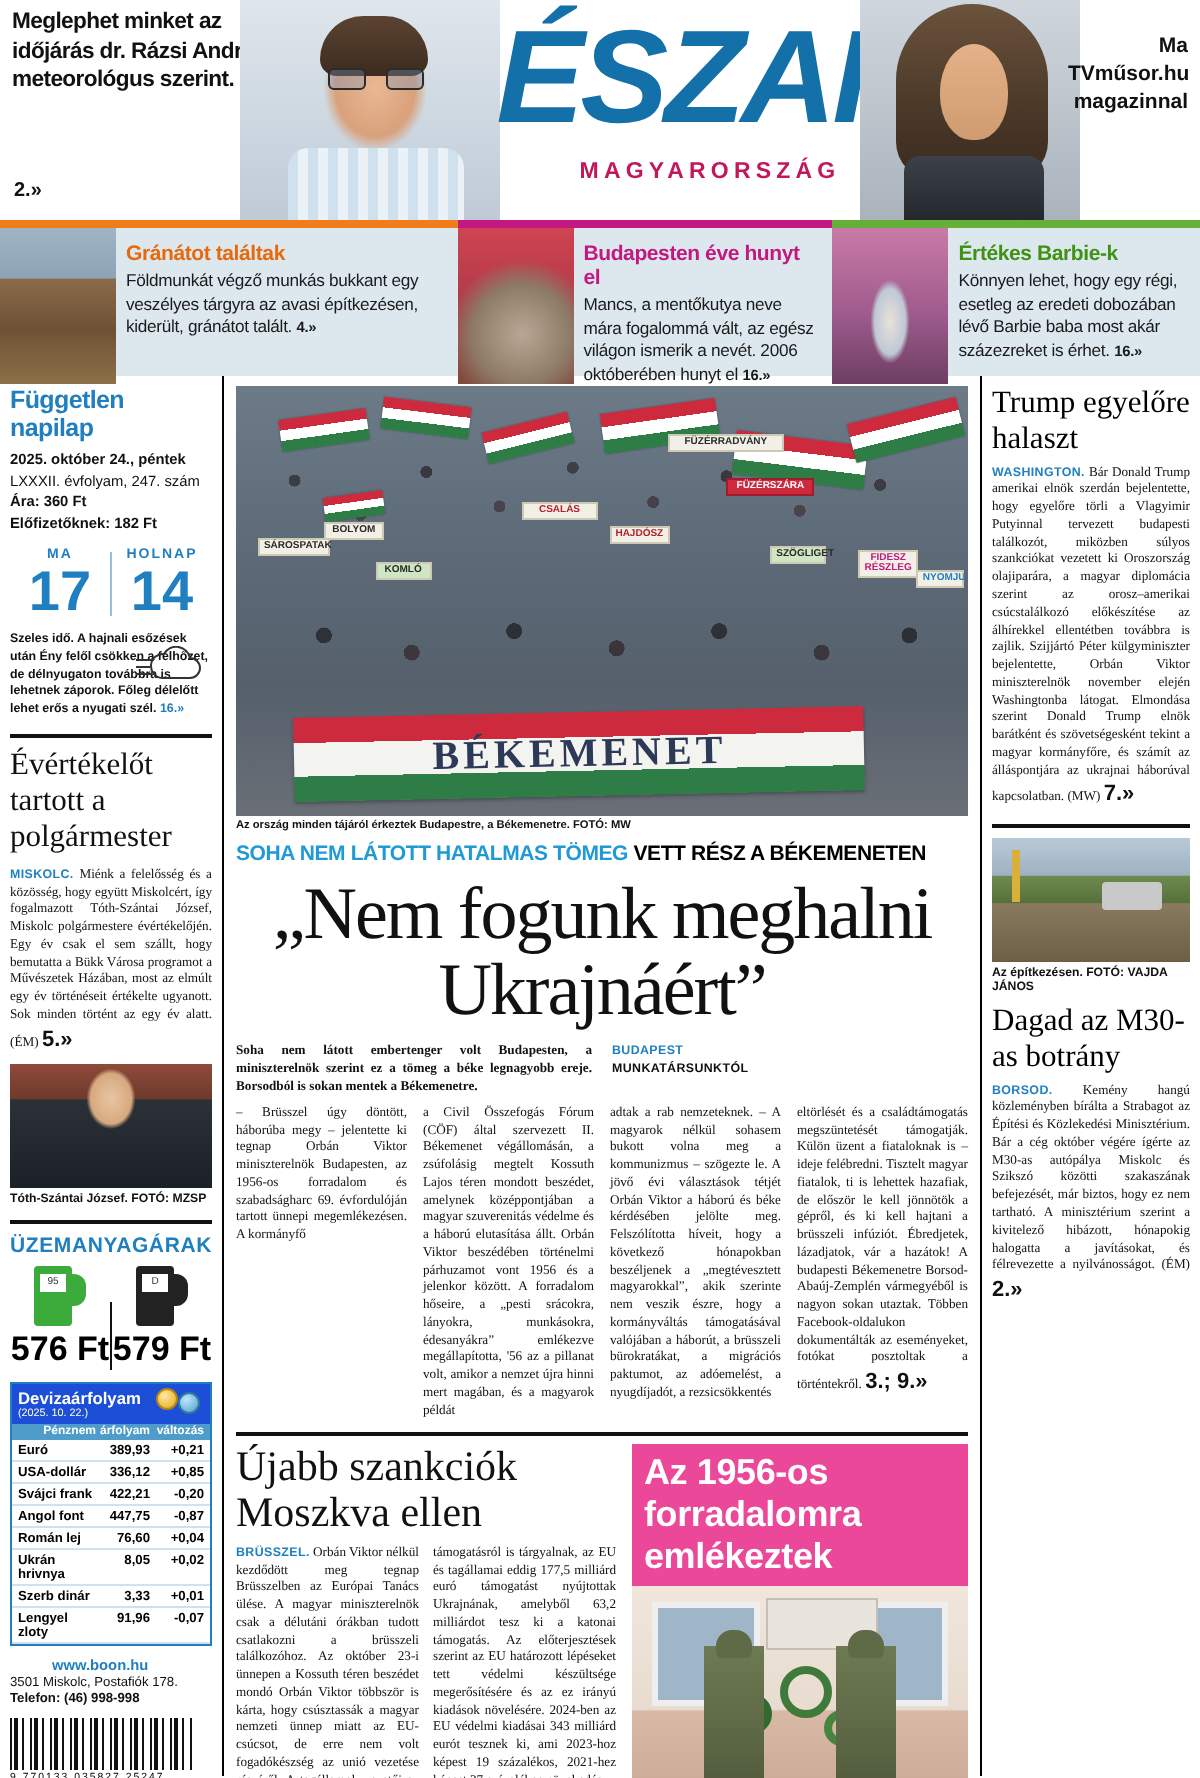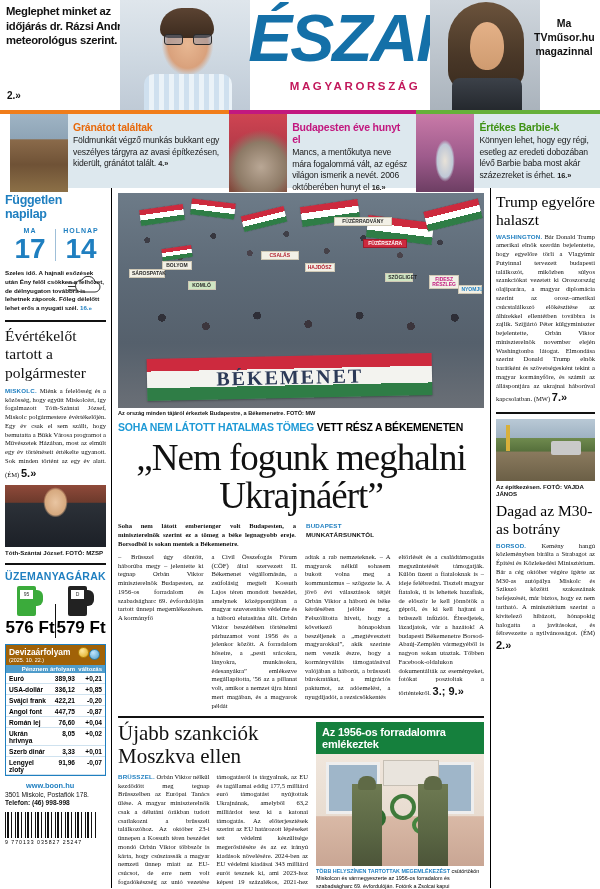--- a/index.html
+++ b/index.html
@@ -72,35 +72,35 @@
   }
   .mh-photo-right::after {
     content:""; position:absolute; left:22px; top:78px; width:70px; height:34px;
     background: linear-gradient(180deg,#3c4149,#23272c); border-radius: 8px 8px 0 0;
   }
   .mh-face-r {
     position:absolute; left:40px; top:22px; width:34px; height:48px; border-radius:50% 50% 46% 46%;
     background: linear-gradient(180deg,#e4b188,#cf9b70); z-index:2;
   }
   .mh-teaser-right {
-    position: absolute; right: 6px; top: 16px; width: 60px; text-align: center;
+    position: absolute; right: 6px; top: 16px; width: 60px; text-align: right;
     font-weight: bold; font-size: 10.5px; line-height: 1.35; color: #111;
   }
 
   
   .strip { position: relative; width: 600px; height: 78px; display: flex; }
   .strip-cell { position: relative; height: 78px; display: flex; }
   .strip-cell .bar { position:absolute; left:0; top:0; height:4px; width:100%; }
   .strip-cell .thumb { width: 58px; height: 78px; margin-top: 4px; }
   .strip-cell .txt { flex: 1; padding: 7px 6px 0 5px; background: #dde8ee; margin-top: 4px; }
   .strip-cell h3 { font-size: 10.5px; font-weight: bold; margin-bottom: 2px; letter-spacing: -0.2px; }
   .strip-cell p { font-size: 8.6px; line-height: 1.35; color: #1a1a1a; letter-spacing: -0.15px; }
   .strip-cell p .pg { font-weight: bold; font-size: 7.4px; }
 
-  .c1 { width: 244px; padding-left: 10px; } .c1 .bar { background:#f07d1a; } .c1 h3 { color:#e8690b; }
+  .c1 { width: 244px; } .c1 .bar { background:#f07d1a; } .c1 h3 { color:#e8690b; }
   .c1 .thumb { background:
       linear-gradient(180deg,#9fb4c4 0%, #8ea4b6 32%, #8a6a4a 33%, #6f5236 65%, #8c7047 100%);
   }
   .c2 { width: 200px; } .c2 .bar { background:#c2187f; } .c2 h3 { color:#c2187f; }
   .c2 .thumb { background:
       radial-gradient(circle at 55% 68%, #b9a795 0%, #8d7a66 40%, rgba(0,0,0,0) 60%),
       linear-gradient(180deg,#cf4452 0%, #b33a48 45%, #7e4c3c 100%);
   }
   .c3 { width: 196px; } .c3 .bar { background:#66b03a; } .c3 h3 { color:#3f9214; }
   .c3 .thumb { background:
@@ -152,21 +152,21 @@
   .fuel-cell .price { font-weight: bold; font-size: 17px; margin-top: 2px; }
   .pump { width: 26px; height: 30px; margin: 0 auto; position: relative; }
   .pump .bodyp { position: absolute; left: 0; top: 0; width: 19px; height: 30px; border-radius: 2px; }
   .pump .bodyp span { position:absolute; left:3px; top:4px; right:3px; height:9px; background:#fff; font-size:5px; text-align:center; line-height:9px; color:#333;}
   .pump .hose { position: absolute; right: 0; top: 4px; width: 8px; height: 16px; border-radius: 0 6px 6px 0; }
   .pump.g .bodyp { background: #3bab3b; } .pump.g .hose { background: #3bab3b; }
   .pump.d .bodyp { background: #222; } .pump.d .hose { background: #222; }
   .fuel-div { width: 1px; background: #111; height: 34px; }
 
   .fx { margin-top: 6px; border: 1px solid #1f7fc0; }
-  .fx-head { background: #a16207; color: #fff; padding: 2px 3px; position: relative; }
+  .fx-head { background: #1d4ed8; color: #fff; padding: 2px 3px; position: relative; }
   .fx-head .t { font-weight: bold; font-size: 8.4px; }
   .fx-head .d { font-size: 5.4px; }
   .fx-head .coins { position: absolute; right: 3px; top: 2px; width: 24px; height: 14px; }
   .fx-head .coins i { position: absolute; width: 11px; height: 11px; border-radius: 50%; background: radial-gradient(circle at 35% 30%, #ffe9a0, #e0a91c); border: 1px solid #b8860b;}
   .fx-head .coins i:nth-child(2) { left: 11px; top: 2px; background: radial-gradient(circle at 35% 30%, #bfe6ff, #4f9dc9); border-color:#2d7ba3;}
   .fx-sub { display: flex; background: #4f9ccb; color: #fff; font-weight: bold; font-size: 6px; padding: 1px 3px; }
   .fx-sub span:first-child { flex: 1; }
   .fx-sub span { width: 27px; text-align: right; }
   .fx-row { display: flex; font-size: 6.6px; padding: 1.5px 3px; border-bottom: 1px solid #cfe2ef; }
   .fx-row span:first-child { flex: 1; font-weight: bold; text-align: left; }
@@ -221,21 +221,21 @@
   .kicker { margin-top: 5px; font-weight: bold; font-size: 10.5px; letter-spacing: -0.2px; }
   .kicker .hl { color: #1f9ad6; }
   .mega {
     font-family: "Liberation Serif", serif; font-size: 37px; line-height: 1.02;
     text-align: center; margin: 6px 0 8px; color: #111; letter-spacing: -1px;
   }
   .cols2 { column-count: 2; column-gap: 10px; column-rule: 0; }
   .hr-black-sm { border-top: 2px solid #111; margin: 5px 0 4px; }
 
   .sanc-head { font-family: Liberation Serif, serif; font-size: 21px; line-height: 1.1; color: #111; }
-  .box1956 { background: #15803d; color: #fff; font-weight: bold; font-size: 11px; padding: 4px 6px; letter-spacing: -0.2px;}
+  .box1956 { background: #ec4899; color: #fff; font-weight: bold; font-size: 18px; padding: 4px 6px; letter-spacing: -0.2px;}
   .photo1956 { width: 100%; height: 112px;
     background:
       linear-gradient(180deg,#f0e6dc 0%, #e8dcd0 55%, #d9b9a6 56%, #c9a694 100%);
     position: relative; overflow: hidden; }
   .win { position: absolute; top: 8px; width: 54px; height: 52px; background: #9fb6c9; border: 3px solid #eee; }
   .soldier { position: absolute; bottom: 0; width: 30px; height: 82px;
     background: linear-gradient(180deg,#6e7a52 0%, #5c6845 55%, #4c5539 100%); }
   .soldier::before { content:""; position:absolute; left:6px; top:-8px; width:18px; height:14px; background:#5f6a46; border-radius:8px 8px 3px 3px;}
   .wreath { position: absolute; border-radius: 50%; border: 4px solid #3f7a3a; }
   .plaque { position: absolute; left: 40%; top: 6px; width: 56px; height: 26px; background: #e9e4dd; border: 1px solid #c6bfb4; }
@@ -306,20 +306,26 @@
         <p><span>Könnyen lehet, hogy egy régi, esetleg az eredeti dobozában lévő Barbie baba most akár százezreket is érhet.</span>
           <span class="pg">16.»</span></p>
       </div>
     </div>
   </div>
 
   <div class="body-grid">
 
     <div class="col-left">
       <div class="rail-title">Független napilap</div>
+      <div class="imprint">
+        <b>2025. október 24., péntek</b><br>
+        <span>LXXXII. évfolyam, 247. szám</span><br>
+        <b>Ára: 360 Ft</b><br>
+        <b>Előfizetőknek: 182 Ft</b>
+      </div>
 
       <div class="wx">
         <div class="wx-box">
           <div class="lab">MA</div>
           <div class="deg">17</div>
         </div>
         <div class="wx-div"></div>
         <div class="wx-box">
           <div class="lab">HOLNAP</div>
           <div class="deg">14</div>

